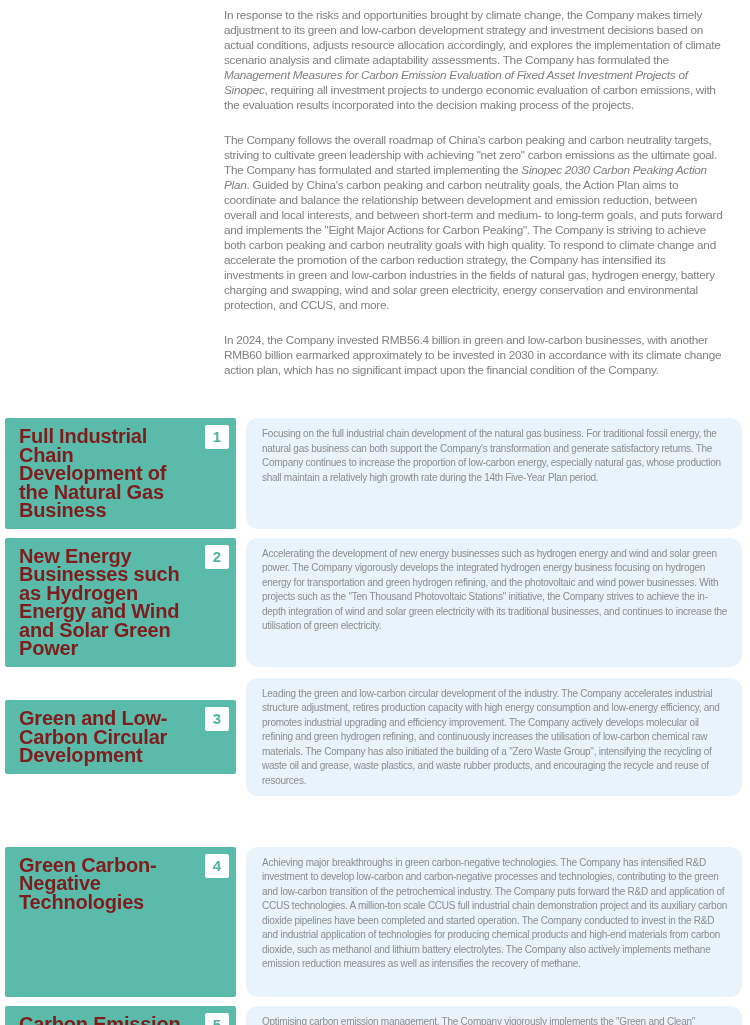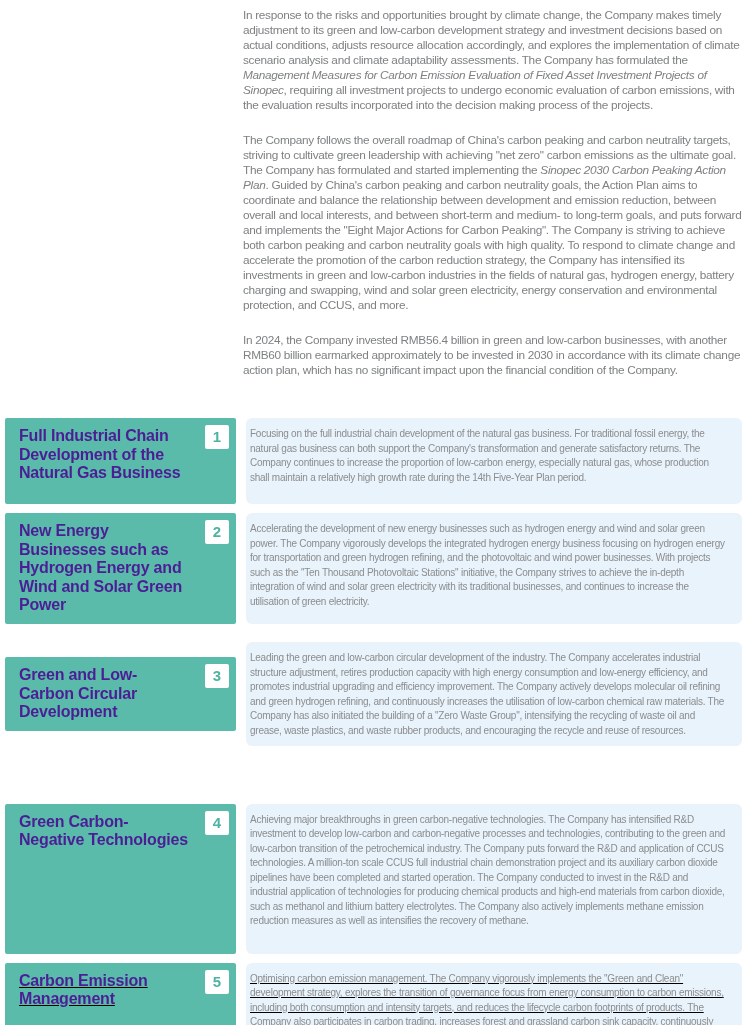--- a/index.html
+++ b/index.html
@@ -8,21 +8,21 @@
     position: relative;
     width: 750px;
     height: 1025px;
     background: #ffffff;
     overflow: hidden;
     font-family: "Liberation Sans", sans-serif;
   }
   
   .intro {
     position: absolute;
-    left: 243px;
+    left: 224px;
     top: 8px;
     width: 501px;
   }
   .intro p {
     font-size: 11.8px;
     line-height: 15px;
     letter-spacing: -0.3px;
     color: #7e8082;
     margin-bottom: 20px;
     text-align: left;
@@ -48,45 +48,45 @@
   .r5 { min-height: 106px; text-decoration: underline; }
   .label-card {
     position: relative;
     width: 231px;
     flex: 0 0 231px;
     background: #5abbab;
     border-radius: 2px;
     padding: 9px 48px 9px 14px;
   }
   .label-text {
-    color: #4c1d95;
+    color: #7f1d1d;
     font-weight: bold;
-    font-size: 16px;
+    font-size: 20px;
     line-height: 18.5px;
     letter-spacing: -0.2px;
   }
   .badge {
     position: absolute;
     top: 7px;
     right: 7px;
     width: 24px;
     height: 24px;
     background: #ffffff;
     border-radius: 2px;
     color: #4fb3a2;
     font-weight: bold;
     font-size: 15px;
     line-height: 24px;
     text-align: center;
   }
   .desc-card {
     flex: 1 1 auto;
     background: #e9f3fb;
-    border-radius: 6px;
-    padding: 9px 14px 8px 4px;
+    border-radius: 12px;
+    padding: 9px 14px 8px 16px;
   }
   .desc-card p {
     font-size: 10px;
     line-height: 14.5px;
     letter-spacing: -0.25px;
     color: #8b8d8f;
   }
 </style>
 </head>
 <body>

